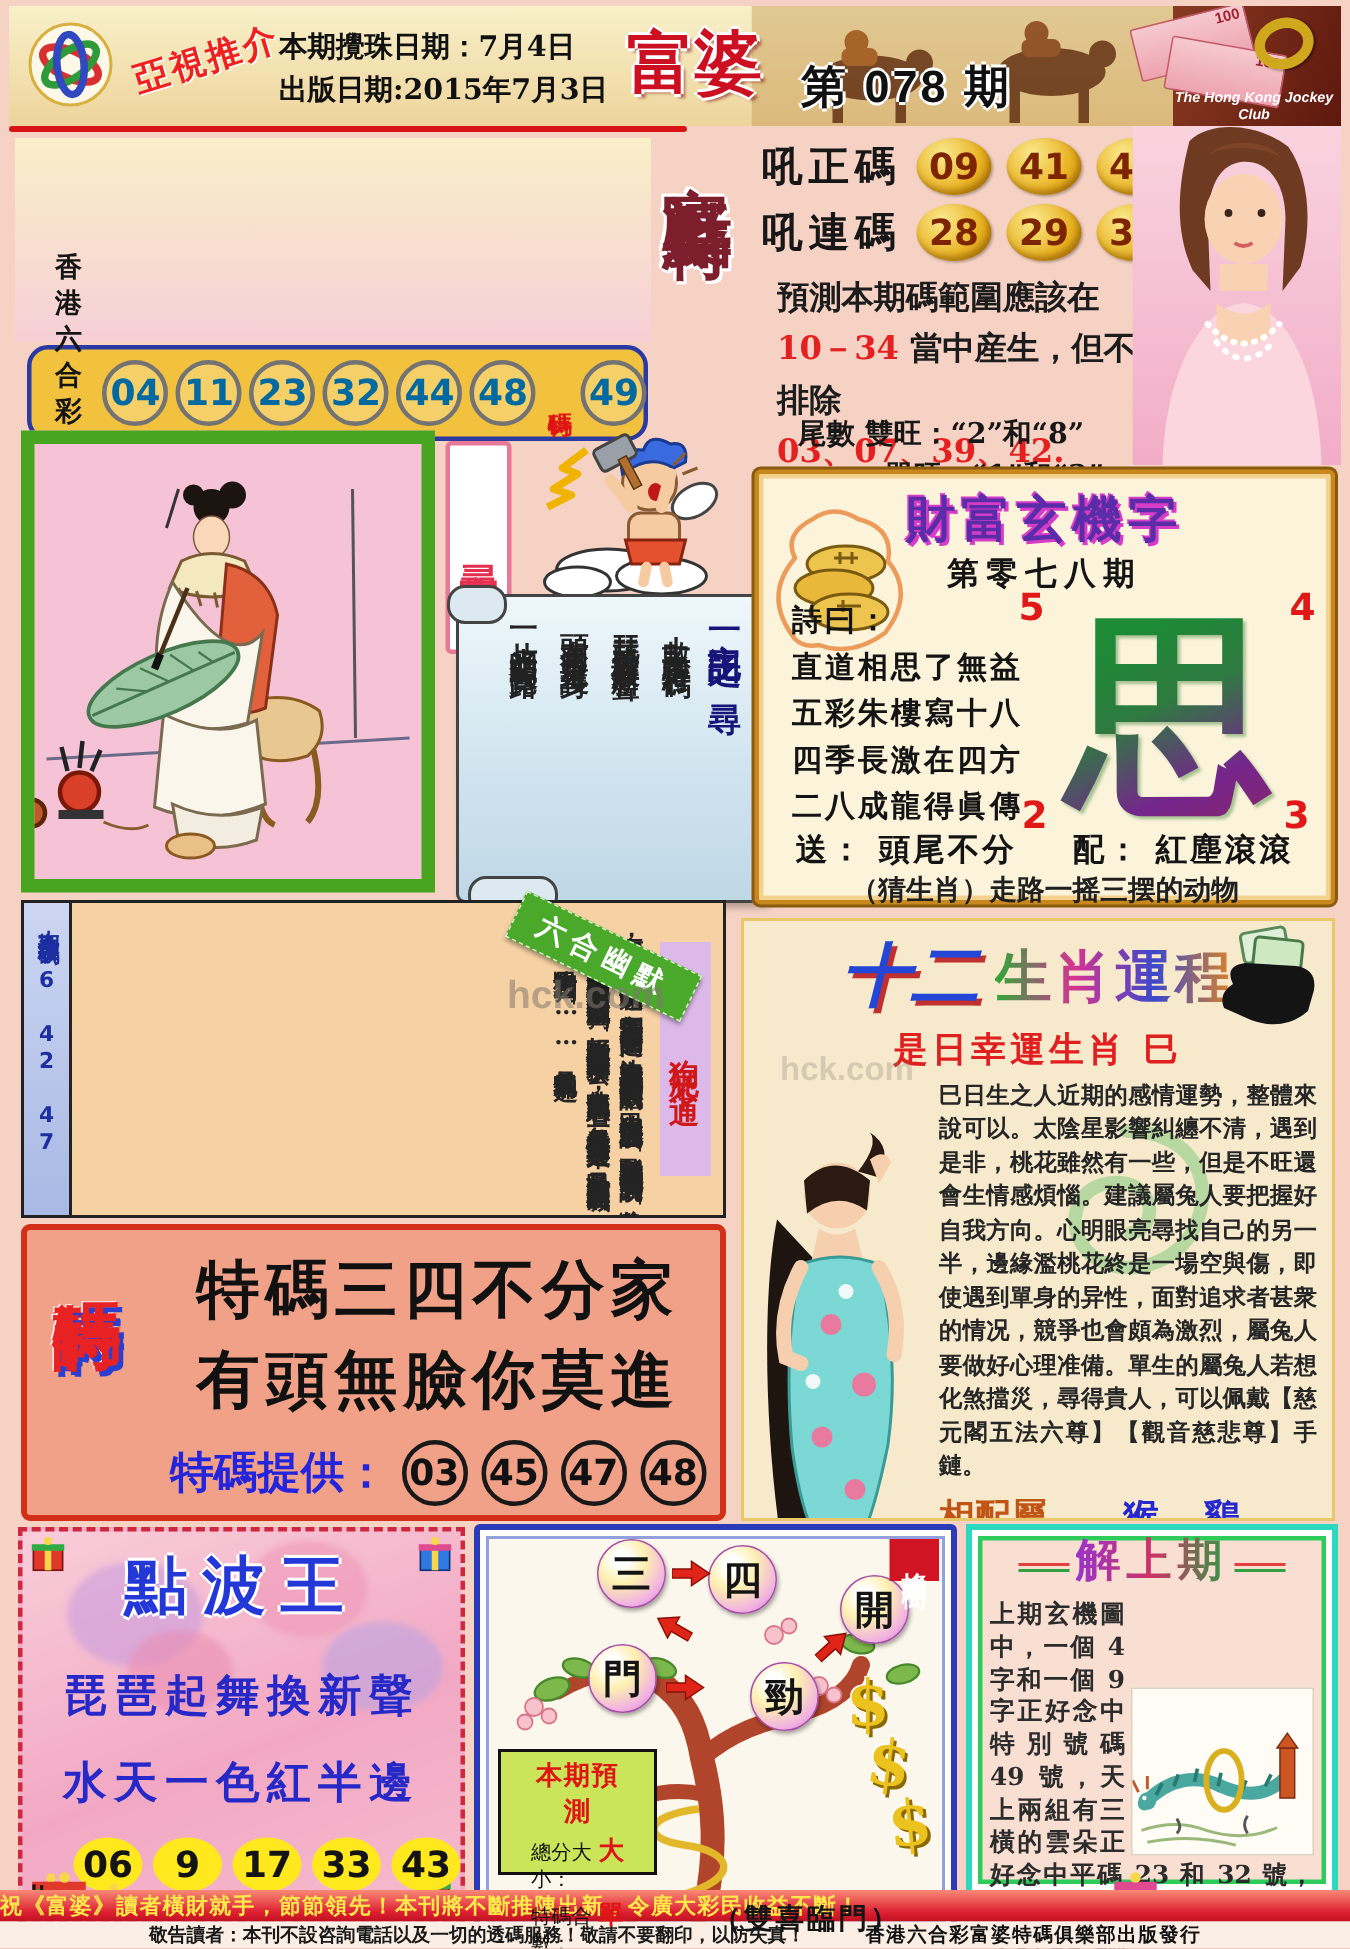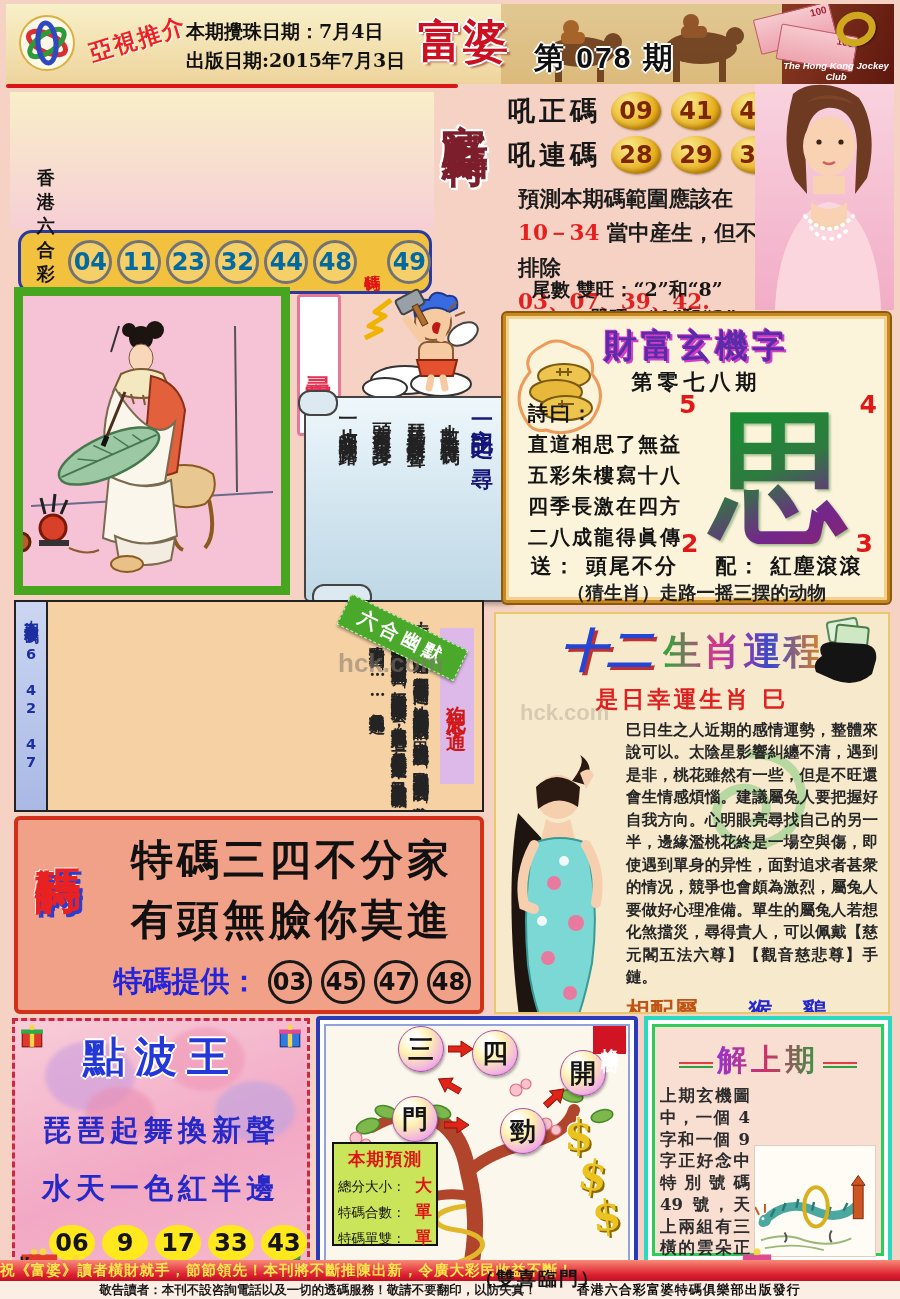--- a/index.html
+++ b/index.html
@@ -113,29 +113,29 @@
 
 .tree-panel{position:absolute;left:316px;top:1016px;width:322px;height:274px;background:#fcf7ec;border:4px solid #2a3ab8;box-shadow:inset 0 0 0 4px #fff,inset 0 0 0 6px #92a0e0;border-radius:4px}
 .tree-label{position:absolute;right:8px;top:6px;background:#d01424;color:#fff;writing-mode:vertical-rl;text-orientation:upright;font-size:17px;font-weight:900;padding:8px 5px;letter-spacing:4px;z-index:4}
 .tree-svg{position:absolute;left:0;top:0}
 .tree-ball{position:absolute;width:46px;height:46px;border-radius:50%;background:radial-gradient(circle at 34% 28%,#fff 12%,#fdf0b0 38%,#f2b2e2 72%,#cf72cc);border:1px solid #a84fa8;display:flex;align-items:center;justify-content:center;font-family:"DejaVu Serif",serif;font-size:26px;font-weight:900;color:#141414;box-shadow:1px 2px 3px rgba(0,0,0,.35);z-index:3}
 .arrow{position:absolute;z-index:3}
 .dollars{position:absolute;left:244px;top:96px;z-index:3;display:flex;flex-direction:column;line-height:40px}
 .dollars span{font-size:42px;font-weight:900;color:#ecc21e;text-shadow:2px 2px 0 #8a6a00,-1px -1px 0 #fff;font-family:"DejaVu Serif",serif}
 .dollars span:nth-child(2){transform:translateX(14px) rotate(8deg)}
 .dollars span:nth-child(3){transform:translateX(28px) rotate(-6deg)}
-.forecast{position:absolute;left:12px;top:122px;width:106px;height:104px;background:#cbe55a;border:2.5px solid #111;padding:3px 4px;z-index:3}
+.forecast{position:absolute;left:12px;top:146px;width:106px;height:84px;background:#cbe55a;border:2.5px solid #111;padding:3px 20px;z-index:3}
 .fc-title{color:#e01414;font-size:17.5px;font-weight:900;letter-spacing:1px;text-align:center;font-family:"DejaVu Serif",serif}
 .fc-row{display:flex;justify-content:space-between;align-items:baseline;margin-top:3px}
 .fc-row .fl{font-size:13.5px;font-weight:400;color:#111}
 .fc-row .fv{font-size:17px;font-weight:900;color:#e01414;font-family:"DejaVu Serif",serif}
 .tree-cap{position:absolute;left:118px;top:246px;width:200px;text-align:center;font-size:19px;font-weight:900;color:#141414;letter-spacing:2px;font-family:"DejaVu Serif",serif;z-index:3}
 
 
-.lastissue{position:absolute;left:644px;top:1016px;width:248px;height:248px;background:#f9ded2;border:4px solid #2bd8c0;box-shadow:inset 0 0 0 4px #fff,inset 0 0 0 7px #2ecc5a;padding:20px 12px 8px}
+.lastissue{position:absolute;left:644px;top:1016px;width:248px;height:248px;background:#f9ded2;border:4px solid #2bd8c0;box-shadow:inset 0 0 0 4px #fff,inset 0 0 0 7px #2ecc5a;padding:0 12px 8px}
 .li-title{text-align:center;font-size:30px;font-weight:900;font-family:"DejaVu Serif",serif;background:linear-gradient(90deg,#9a33cc,#cc3366,#2f9a44);-webkit-background-clip:text;background-clip:text;color:transparent;letter-spacing:4px}
 .li-flourish{display:inline-block;width:34px;height:8px;background:repeating-linear-gradient(180deg,#e04040 0 2px,transparent 2px 4px,#30a040 4px 6px,transparent 6px 8px);vertical-align:middle}
 .li-body{margin-top:4px;font-size:16.5px;line-height:1.32;font-weight:800;color:#2c2c2c;text-align:justify;font-family:"DejaVu Serif",serif}
 .li-dragon{float:right;width:122px;height:112px;margin:60px 0 0 4px;background:#fefcf4;border:1px solid #e0d0c0}
 
 
 .fband{position:absolute;left:0;top:1260px;width:900px;height:21px;background:linear-gradient(#f88a76,#dd2032 70%,#c01020);display:flex;align-items:center;justify-content:flex-start}
 .fband span{color:#ffe84a;font-weight:900;font-size:14.5px;letter-spacing:1px}
 .fline{position:absolute;left:0;top:1281px;width:900px;height:18px;background:#fbeee4;display:flex;align-items:center;justify-content:center;gap:40px}
 .fline .notice{font-size:12.5px;font-weight:900;color:#1a1a1a}

